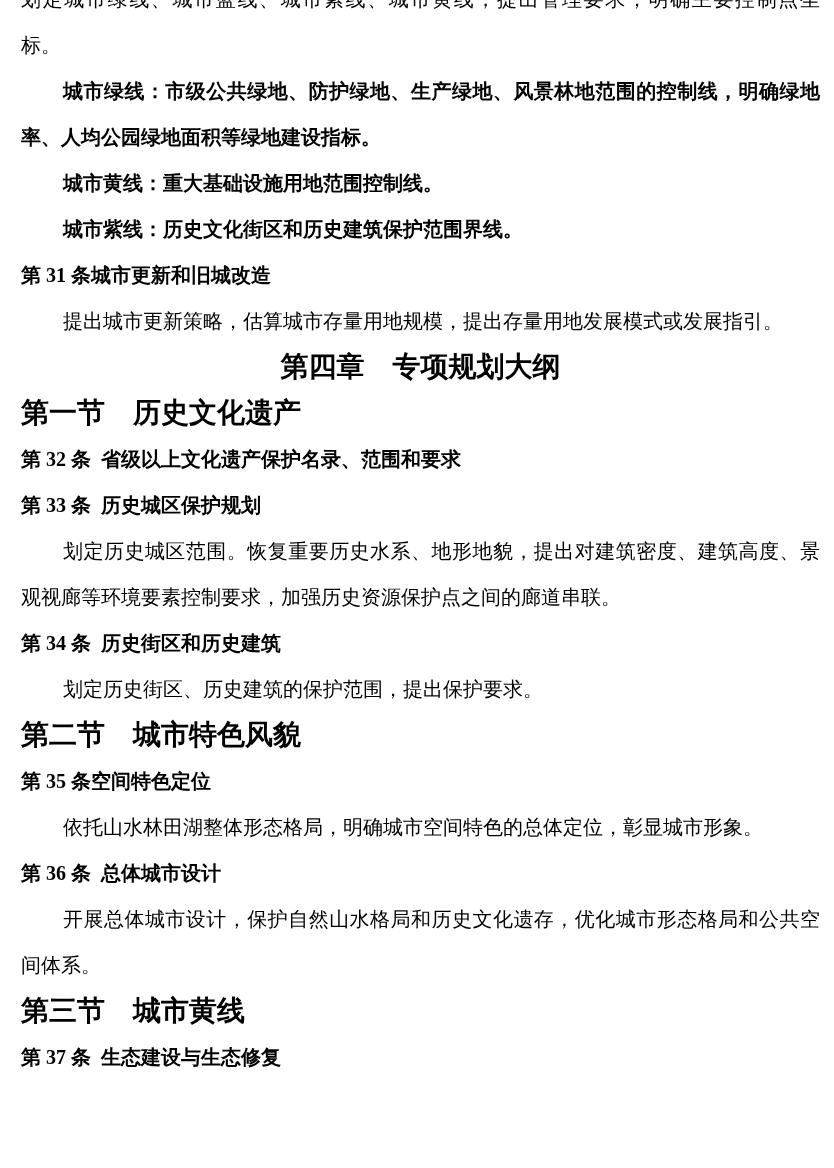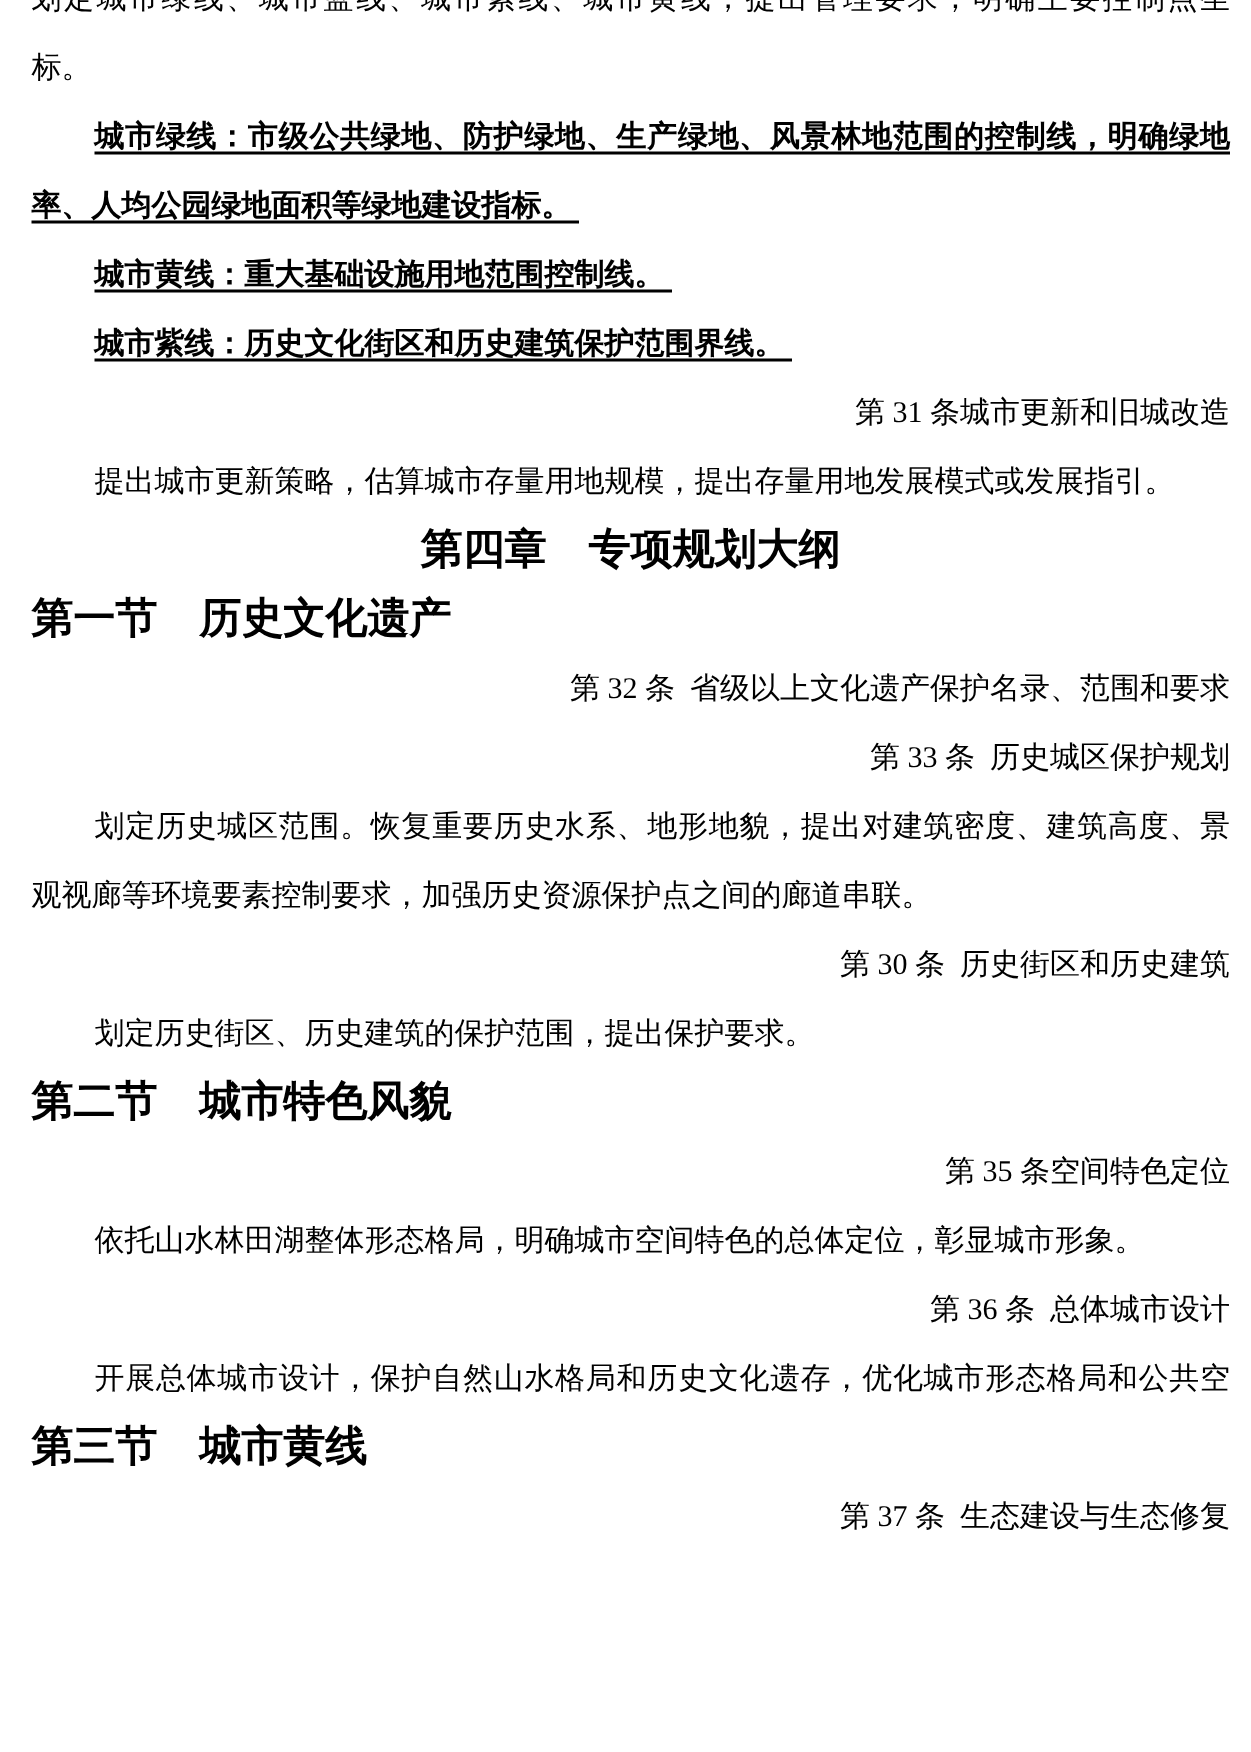--- a/index.html
+++ b/index.html
@@ -30,28 +30,26 @@
   .indent {
     padding-left: 42px;      
   }
   .justify {
     white-space: normal;
     text-align: justify;
     text-align-last: justify; 
   }
   .bu {
     font-weight: bold;
-    text-decoration: underline;
     text-decoration-thickness: 2px;
     text-underline-offset: 4px;
     text-decoration-color: #000000;
   }
   .article {
-    font-weight: normal;
-    text-align: right;
+    font-weight: bold;
   }
   .section {
     font-weight: bold;
     font-size: 28px;
   }
   .chapter {
     font-weight: bold;
     font-size: 28px;
     text-align: center;
   }
@@ -67,22 +65,23 @@
   <div class="line bu indent">城市黄线：重大基础设施用地范围控制线。 </div>
   <div class="line bu indent">城市紫线：历史文化街区和历史建筑保护范围界线。 </div>
   <div class="line article">第 31 条城市更新和旧城改造</div>
   <div class="line indent">提出城市更新策略，估算城市存量用地规模，提出存量用地发展模式或发展指引。</div>
   <div class="line chapter">第四章　专项规划大纲</div>
   <div class="line section">第一节　历史文化遗产</div>
   <div class="line article">第 32 条  省级以上文化遗产保护名录、范围和要求</div>
   <div class="line article">第 33 条  历史城区保护规划</div>
   <div class="line indent justify">划定历史城区范围。恢复重要历史水系、地形地貌，提出对建筑密度、建筑高度、景</div>
   <div class="line">观视廊等环境要素控制要求，加强历史资源保护点之间的廊道串联。</div>
-  <div class="line article">第 30 条  历史街区和历史建筑</div>
+  <div class="line article">第 34 条  历史街区和历史建筑</div>
   <div class="line indent">划定历史街区、历史建筑的保护范围，提出保护要求。</div>
   <div class="line section">第二节　城市特色风貌</div>
   <div class="line article">第 35 条空间特色定位</div>
   <div class="line indent">依托山水林田湖整体形态格局，明确城市空间特色的总体定位，彰显城市形象。</div>
   <div class="line article">第 36 条  总体城市设计</div>
   <div class="line indent justify">开展总体城市设计，保护自然山水格局和历史文化遗存，优化城市形态格局和公共空</div>
+  <div class="line">间体系。</div>
   <div class="line section">第三节　城市黄线</div>
   <div class="line article">第 37 条  生态建设与生态修复</div>
 </div>
 
 </body></html>

